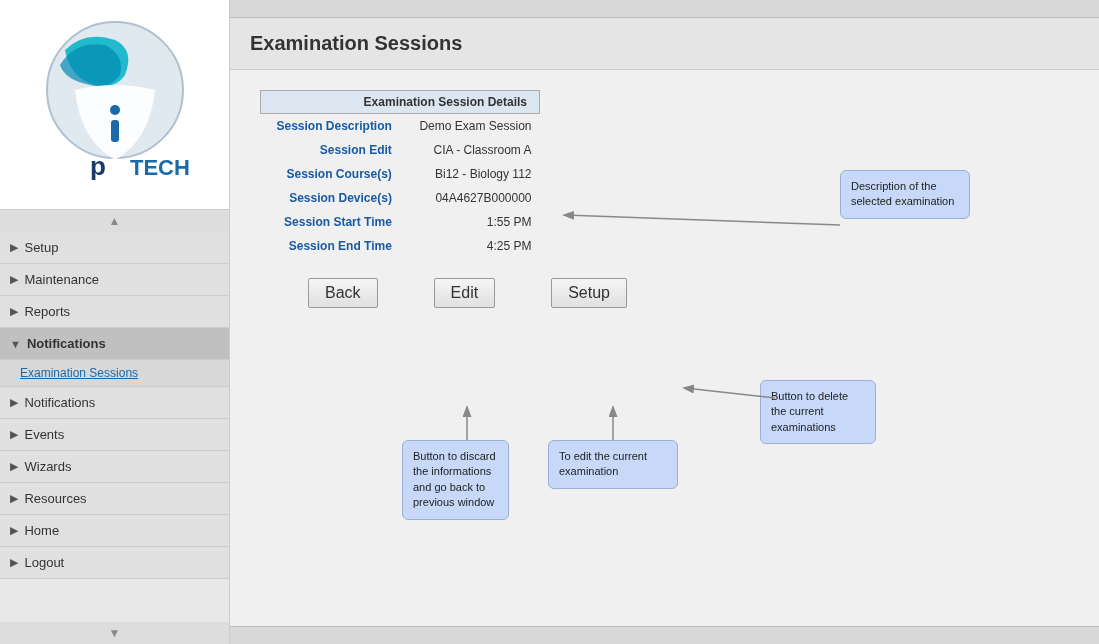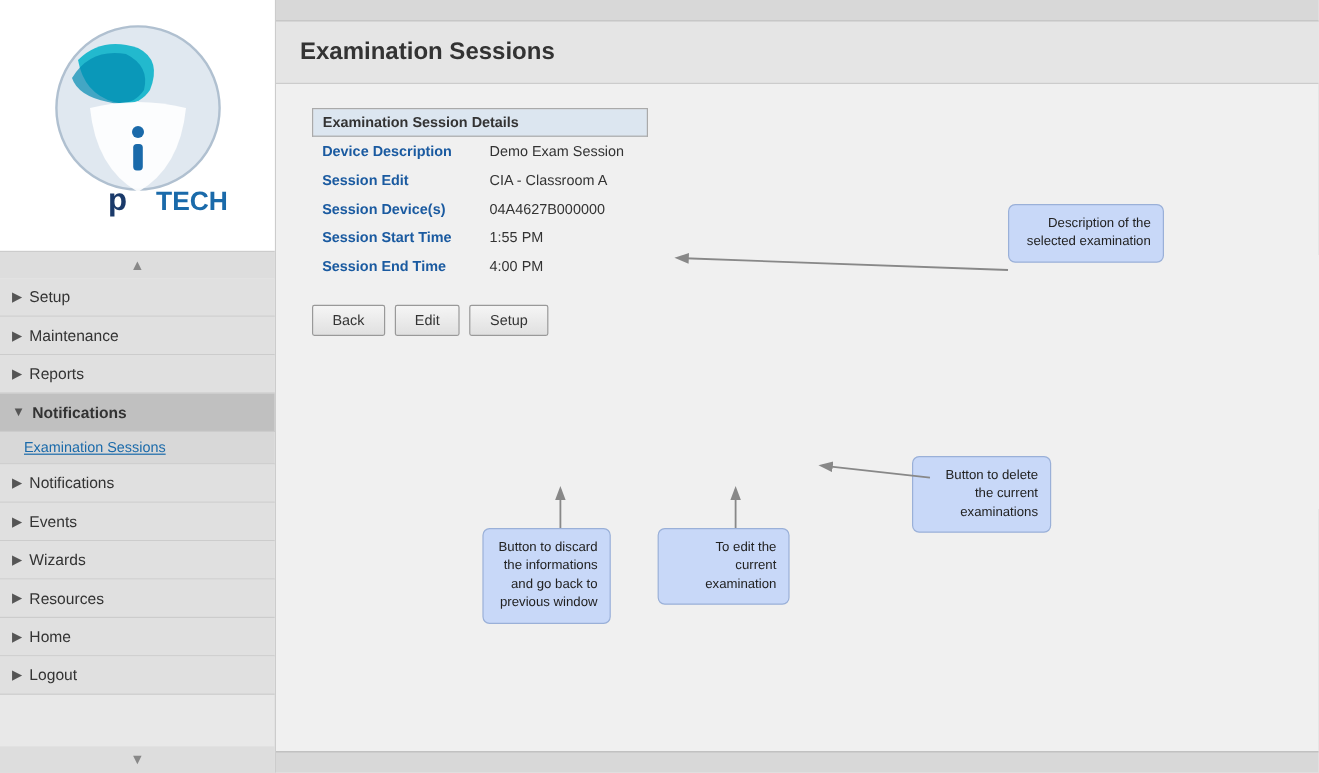--- a/index.html
+++ b/index.html
@@ -95,20 +95,21 @@
       flex: 1;
       padding: 20px 30px;
       position: relative;
       overflow: hidden;
     }
 
     
     .details-table {
       border-collapse: collapse;
       width: 280px;
+      text-align: right;
     }
     .details-table .table-header {
       background: #dce6f0;
       border: 1px solid #aaa;
       padding: 4px 8px;
       font-size: 12px;
       color: #333;
       font-weight: bold;
     }
     .details-table tr td {
@@ -130,46 +131,47 @@
     .button-row {
       display: flex;
       gap: 8px;
       margin-top: 20px;
     }
     .btn {
       padding: 5px 16px;
       border: 1px solid #999;
       background: linear-gradient(to bottom, #f5f5f5, #e0e0e0);
       cursor: pointer;
-      font-size: 12px;
+      font-size: 16px;
       color: #333;
       border-radius: 2px;
+      margin-left: 48px;
     }
 
     
     .callout {
       position: absolute;
       background: #c8d8f8;
       border: 1px solid #9ab0d8;
       border-radius: 6px;
       padding: 8px 10px;
       font-size: 11px;
       color: #222;
-      text-align: right;
+      text-align: left;
       line-height: 1.4;
     }
     .callout-back {
       left: 172px;
       top: 370px;
       width: 107px;
     }
     .callout-edit {
       left: 318px;
       top: 370px;
-      width: 110px;
+      width: 130px;
     }
     .callout-delete {
       left: 530px;
       top: 310px;
       width: 116px;
     }
     .callout-desc {
       left: 610px;
       top: 100px;
       width: 130px;
@@ -283,38 +285,42 @@
   </div>
 
   <div class="content-area">
 
     <table class="details-table">
       <tbody>
           <tr>
         <td colspan="2" class="table-header">Examination Session Details</td>
       </tr>
       <tr>
-        <td>Device Description</td>
+        <td>Session Description</td>
         <td>Demo Exam Session</td>
       </tr>
       <tr>
         <td>Session Edit</td>
         <td>CIA - Classroom A</td>
       </tr>
       <tr>
+        <td>Session Course(s)</td>
+        <td>Bi12 - Biology 112</td>
+      </tr>
+      <tr>
         <td>Session Device(s)</td>
         <td>04A4627B000000</td>
       </tr>
       <tr>
         <td>Session Start Time</td>
         <td>1:55 PM</td>
       </tr>
       <tr>
         <td>Session End Time</td>
-        <td>4:00 PM</td>
+        <td>4:25 PM</td>
       </tr>
     </tbody>
       </table>
 
     <div class="button-row">
       <button class="btn">Back</button>
       <button class="btn">Edit</button>
       <button class="btn">Setup</button>
     </div>
 

